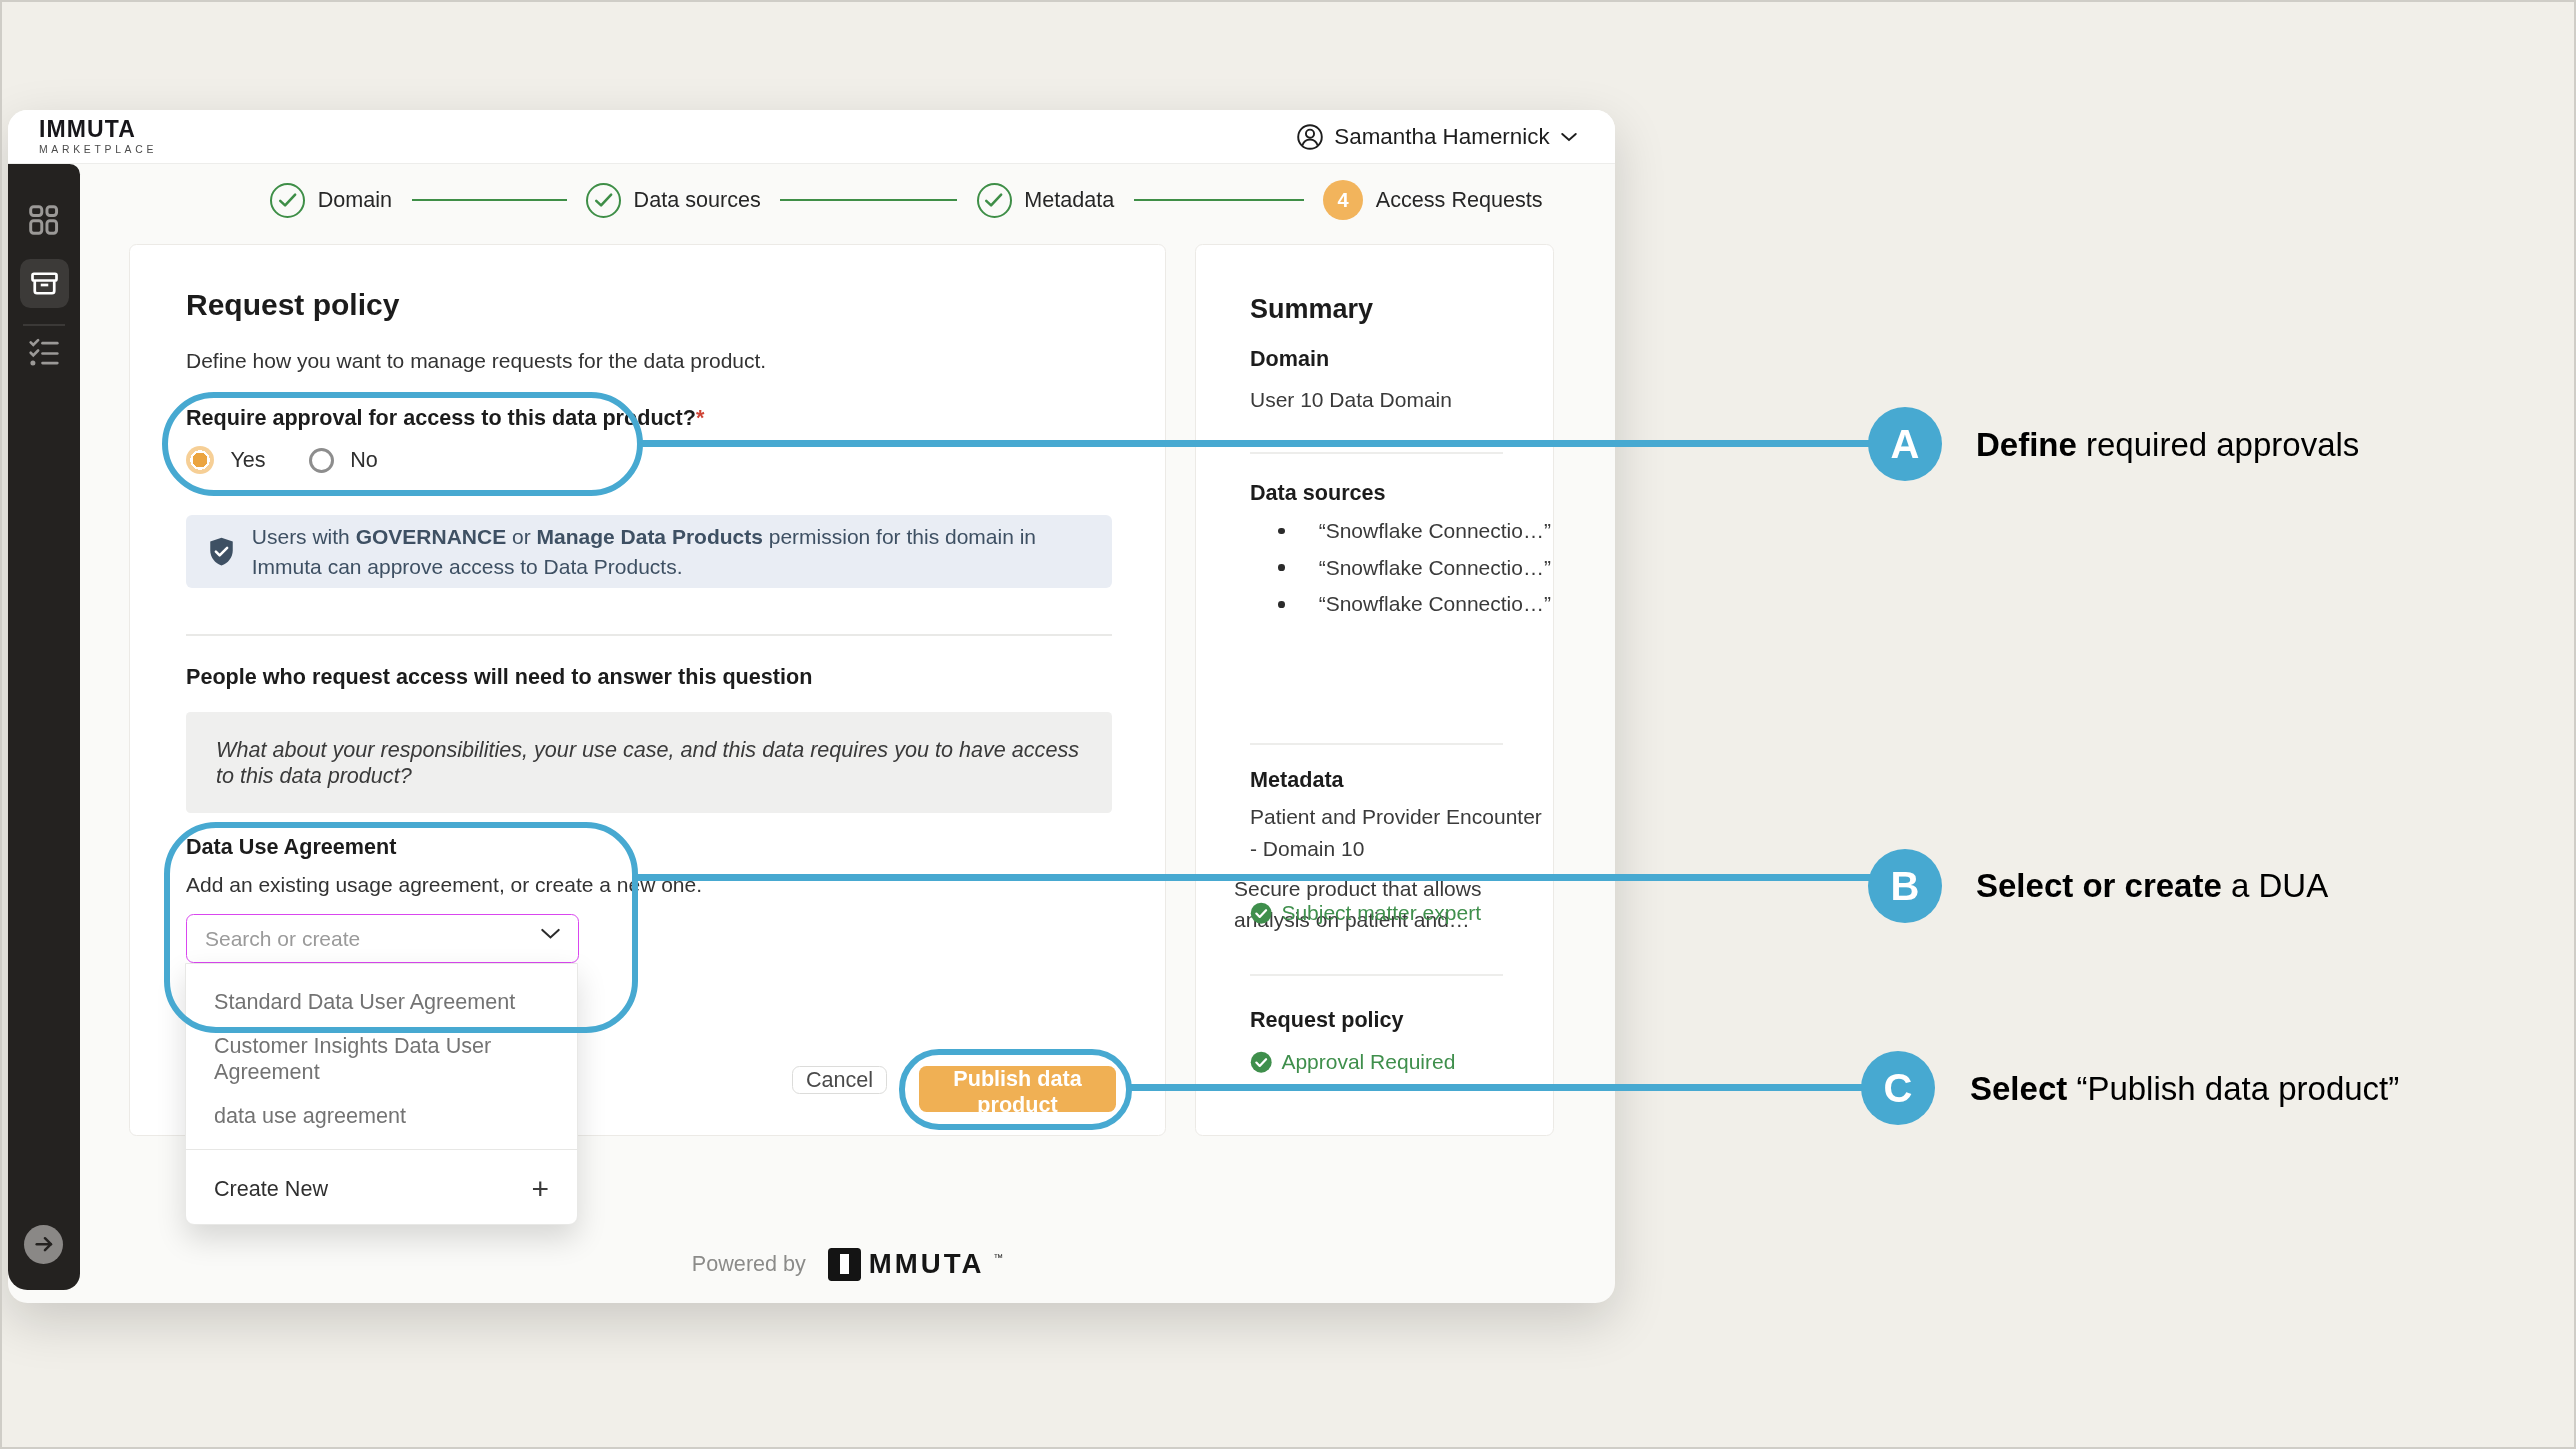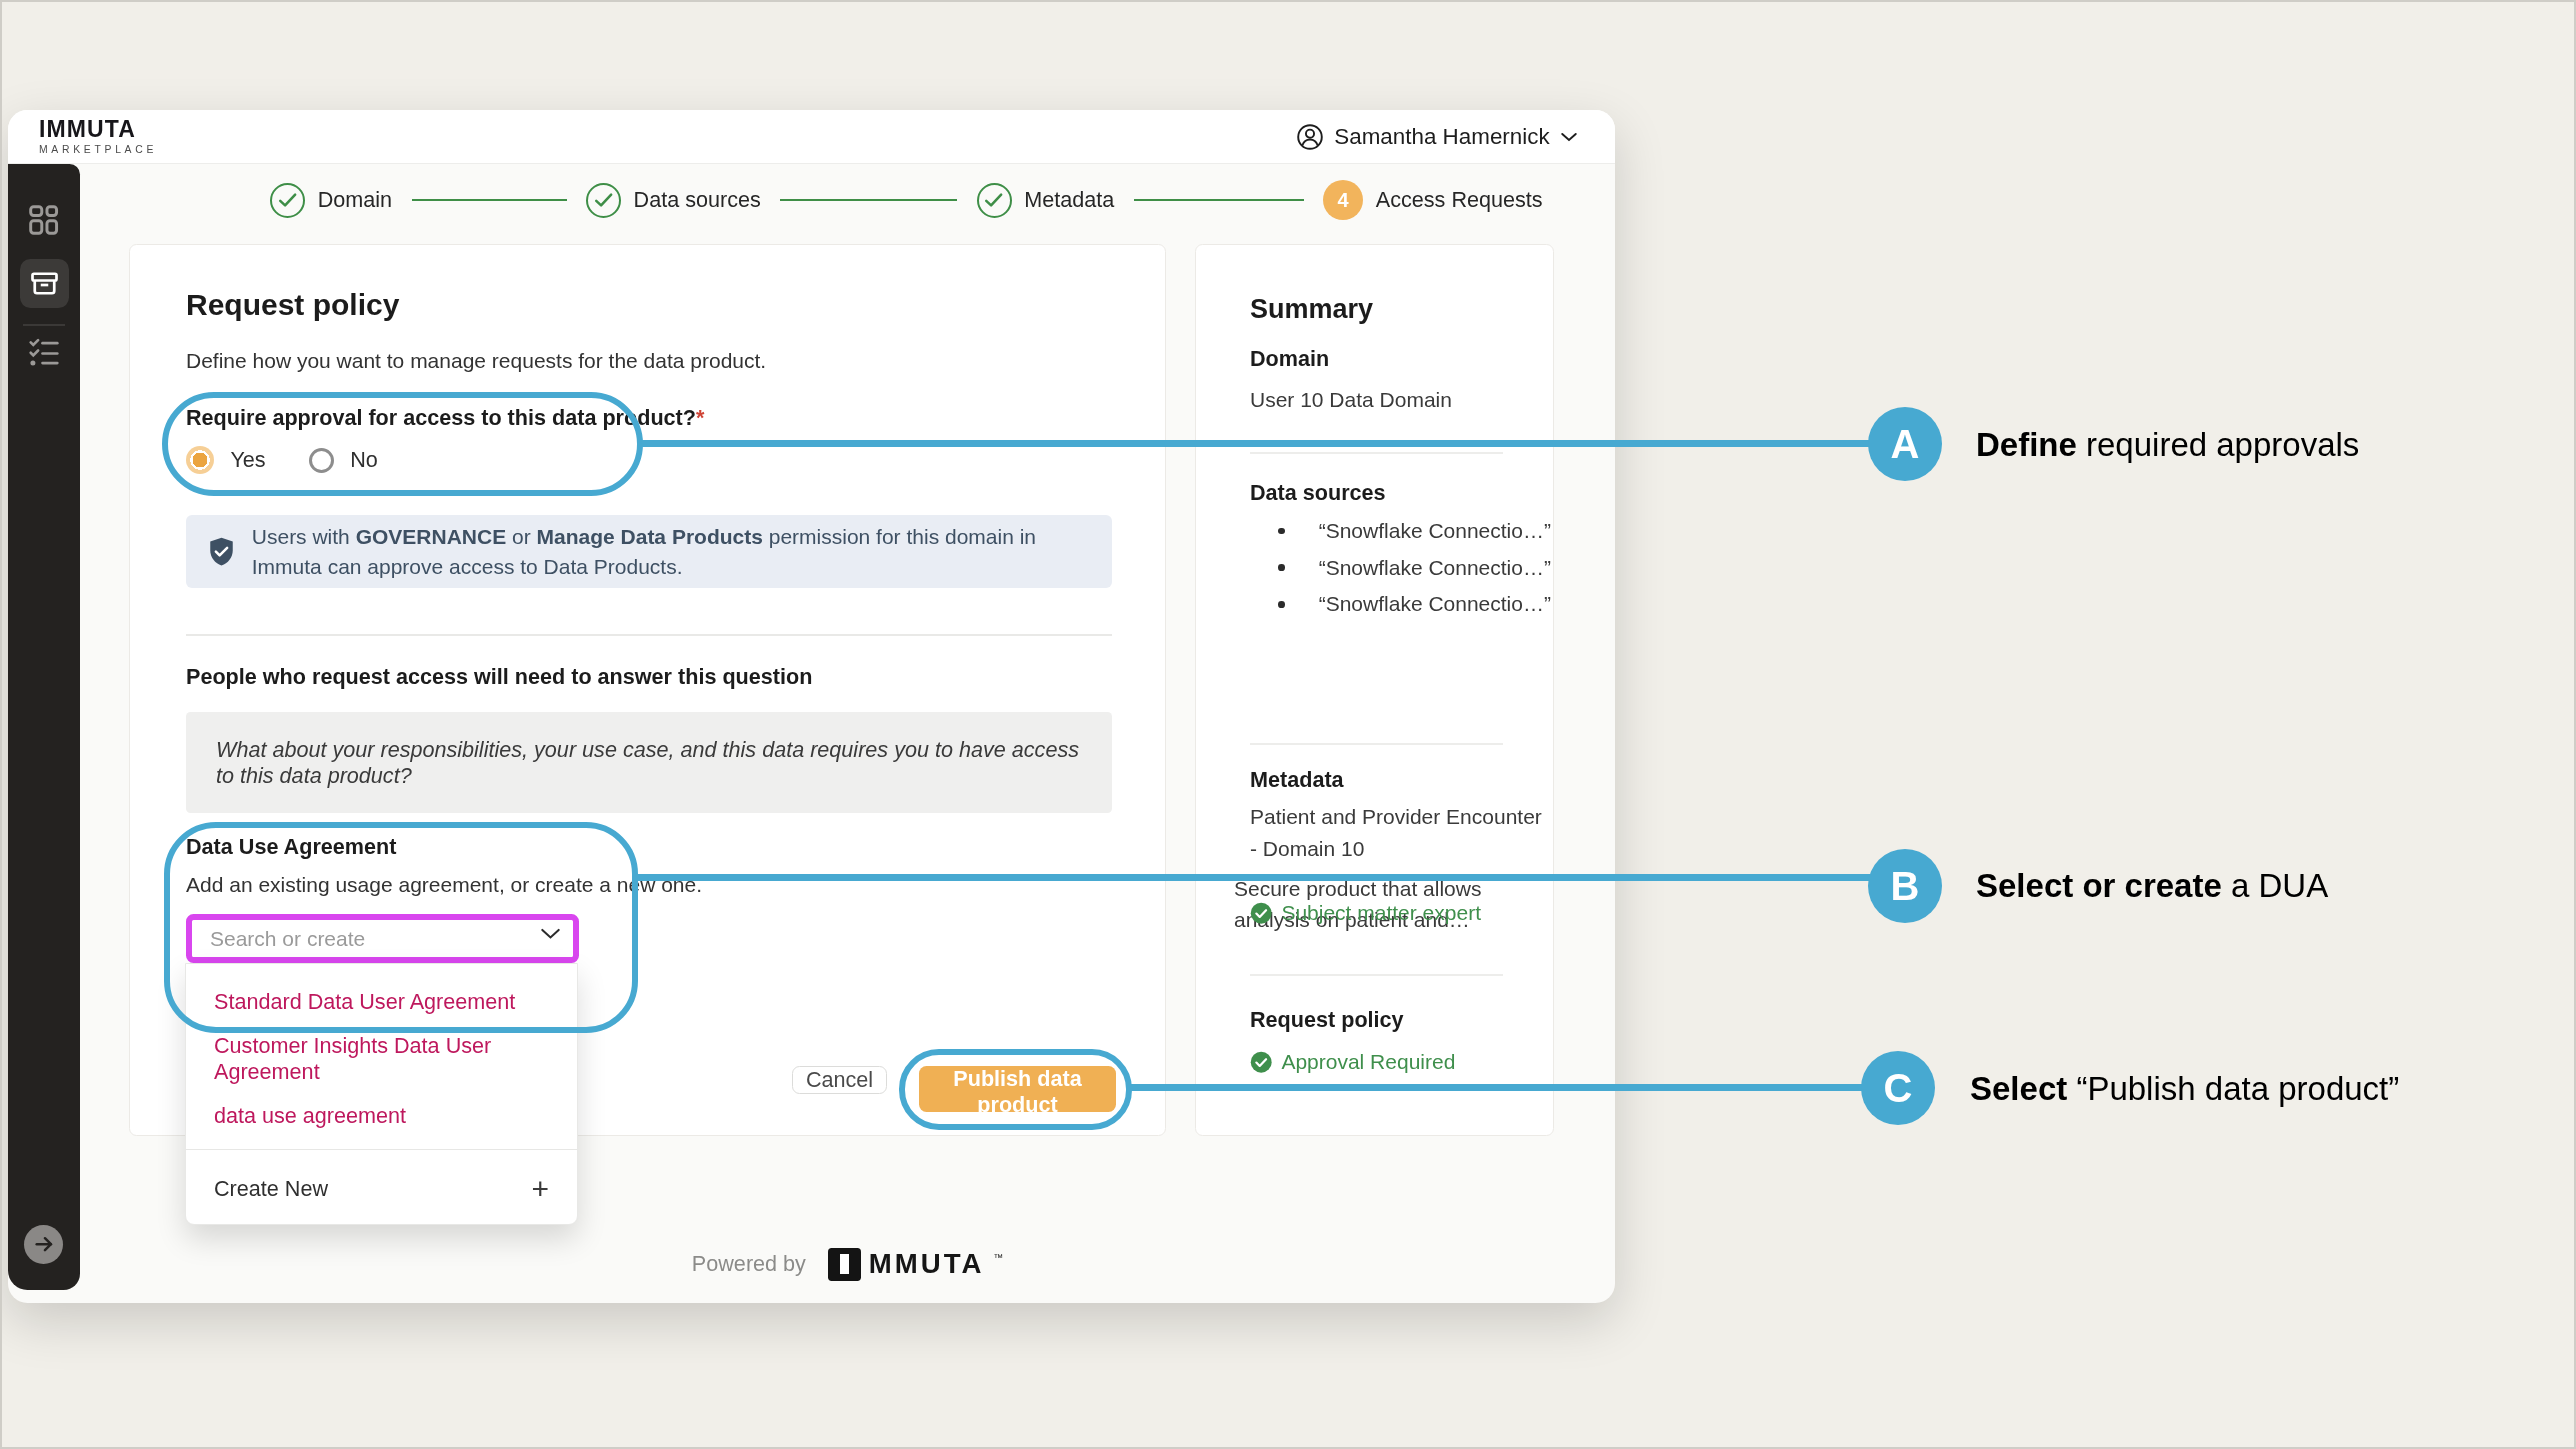--- a/index.html
+++ b/index.html
@@ -70,21 +70,21 @@
   .q-heading  { position:absolute; left:56px; top:419px; font-size:21.6px; font-weight:700; color:#1c1c1c; }
   .q-box {
     position:absolute; left:56px; top:467px; width:926px; height:101px;
     background:#efefee; border-radius:4.5px; display:flex; align-items:center; padding:0 30px;
     font-size:21.6px; font-style:italic; color:#3a3a3a;
   }
   .dua-title  { position:absolute; left:56px; top:589px; font-size:21.6px; font-weight:700; color:#1c1c1c; }
   .dua-sub    { position:absolute; left:56px; top:628px; font-size:21px; color:#333; }
   .dua-input {
     position:absolute; left:56px; top:669px; width:393px; height:49px;
-    border:6px solid #d946ef; border-radius:7.5px; background:#fff;
+    border:1px solid #d946ef; border-radius:7.5px; background:#fff;
     font-family:"Liberation Sans", sans-serif; font-size:21px; color:#3a3a3a; padding:0 45px 0 18px; outline:none;
   }
   .dua-input::placeholder { color:#9a9a9a; }
   .dua-chevron { position:absolute; left:410px; top:682px; pointer-events:none; }
   .btn-cancel {
     position:absolute; left:662px; top:821px; width:95px; height:28px;
     background:#fff; border:1.5px solid #dcdcda; border-radius:7.5px;
     font-family:"Liberation Sans", sans-serif; font-size:21.6px; color:#4a4a4a; cursor:pointer;
   }
   .btn-publish {
@@ -92,21 +92,21 @@
     background:#f0b054; border:none; border-radius:7.5px;
     font-family:"Liberation Sans", sans-serif; font-size:21.6px; font-weight:600; color:#fff; cursor:pointer;
   }
 
   
   .dropdown {
     position:absolute; left:177px; top:853px; width:393px; z-index:20;
     background:#fff; border:0.7px solid #e8e8e6; border-radius:0 0 9px 9px;
     box-shadow:0 13.4px 30px rgba(0,0,0,.14); padding-top:9px;
   }
-  .dd-option { height:57px; display:flex; align-items:center; padding:0 28px; font-size:21.6px; color:#be185d; cursor:pointer; }
+  .dd-option { height:57px; display:flex; align-items:center; padding:0 28px; font-size:21.6px; color:#737373; cursor:pointer; }
   .dd-sep { height:1.5px; background:#e7e7e5; margin:4.5px 0; }
   .dd-create { height:69px; display:flex; align-items:center; justify-content:space-between; padding:0 28px; font-size:21.6px; color:#2f2f2f; cursor:pointer; }
   .dd-plus { font-size:30px; font-weight:300; color:#3a3a3a; line-height:1; }
 
   
   .summary-card {
     position:absolute; left:1187px; top:134px; width:359px; height:892px;
     background:#fff; border:1.5px solid #eceae6; border-radius:7.5px;
   }
   .sum-title { position:absolute; left:54px; top:49px; font-size:27px; font-weight:700; color:#1c1c1c; }

